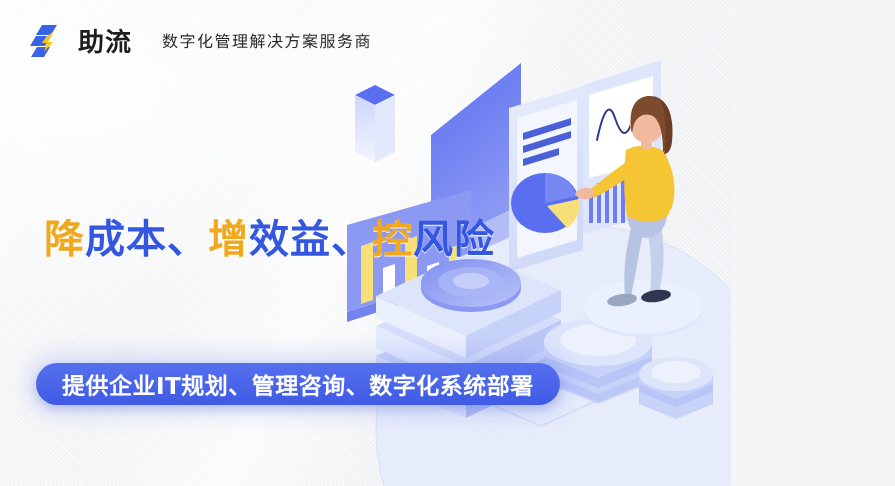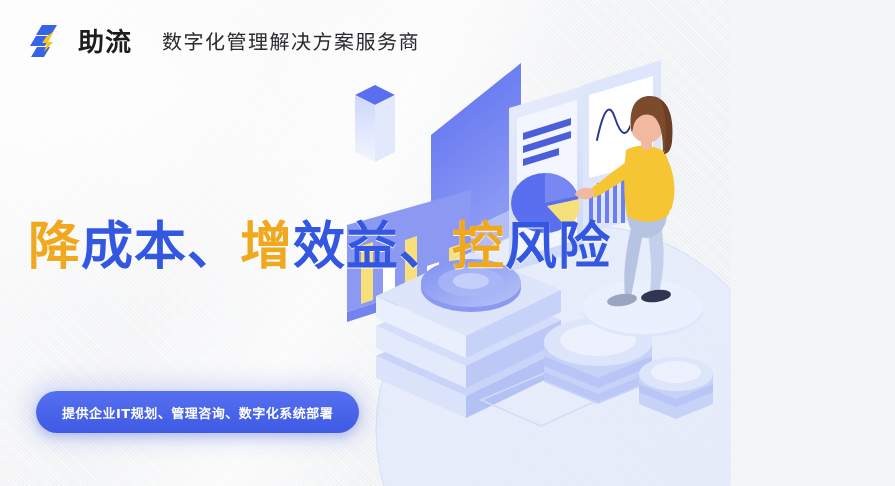--- a/index.html
+++ b/index.html
@@ -30,54 +30,53 @@
   }
 
   
   .header{position:absolute;left:24px;top:22px;display:flex;align-items:center;gap:14px;z-index:6;}
   .logo-mark{width:40px;height:40px;flex:0 0 auto;}
   .logo-word{
     font-size:26px;font-weight:bold;color:#1d1d1f;letter-spacing:1px;
     font-family:"DejaVu Sans","Liberation Sans",sans-serif;line-height:1;
   }
   .header-tagline{
-    font-size:20px;color:#2b2b2f;letter-spacing:1.5px;margin-left:16px;line-height:1;
+    font-size:16px;color:#2b2b2f;letter-spacing:1.5px;margin-left:16px;line-height:1;
     font-family:"DejaVu Sans","Liberation Sans",sans-serif;
     text-align:center;
   }
 
   
   .headline1{
     position:absolute;left:28px;top:147px;z-index:6;
     font-size:36px;font-weight:bold;color:#1b1b1f;letter-spacing:1px;
     white-space:nowrap;line-height:1.25;
     font-family:"DejaVu Sans","Liberation Sans",sans-serif;
     text-shadow:0 1px 0 rgba(255,255,255,.9);
   }
   .headline2{
-    position:absolute;left:28px;top:214px;z-index:6;
-    font-size:52px;font-weight:bold;letter-spacing:1px;
+    position:absolute;left:44px;top:214px;z-index:6;
+    font-size:40px;font-weight:bold;letter-spacing:1px;
     white-space:nowrap;line-height:1.25;
     font-family:"DejaVu Sans","Liberation Sans",sans-serif;
     text-shadow:0 1px 0 rgba(255,255,255,.9);
   }
   .hl-accent{color:#f0a81f;}
   .hl-main{color:#3457e2;}
 
   
   .cta{
     position:absolute;left:36px;top:363px;z-index:6;
     display:inline-flex;align-items:center;justify-content:center;
     height:42px;padding:0 26px;border-radius:21px;
     background:linear-gradient(180deg,#5570ee 0%,#3f5ae4 100%);
-    color:#ffffff;font-size:13px;font-weight:bold;letter-spacing:.5px;
+    color:#ffffff;font-size:23px;font-weight:bold;letter-spacing:.5px;
     white-space:nowrap;border:0;cursor:pointer;
     font-family:"DejaVu Sans","Liberation Sans",sans-serif;
     box-shadow:0 0 22px 8px rgba(90,120,240,.22),0 4px 10px rgba(50,70,180,.22);
-    margin-top:28px;
   }
 
   
   .illustration{position:absolute;right:0;top:0;width:400px;height:486px;z-index:3;}
   .illustration svg{display:block;width:100%;height:100%;}
 </style>
 </head>
 <body>
 
 <div class="banner">

